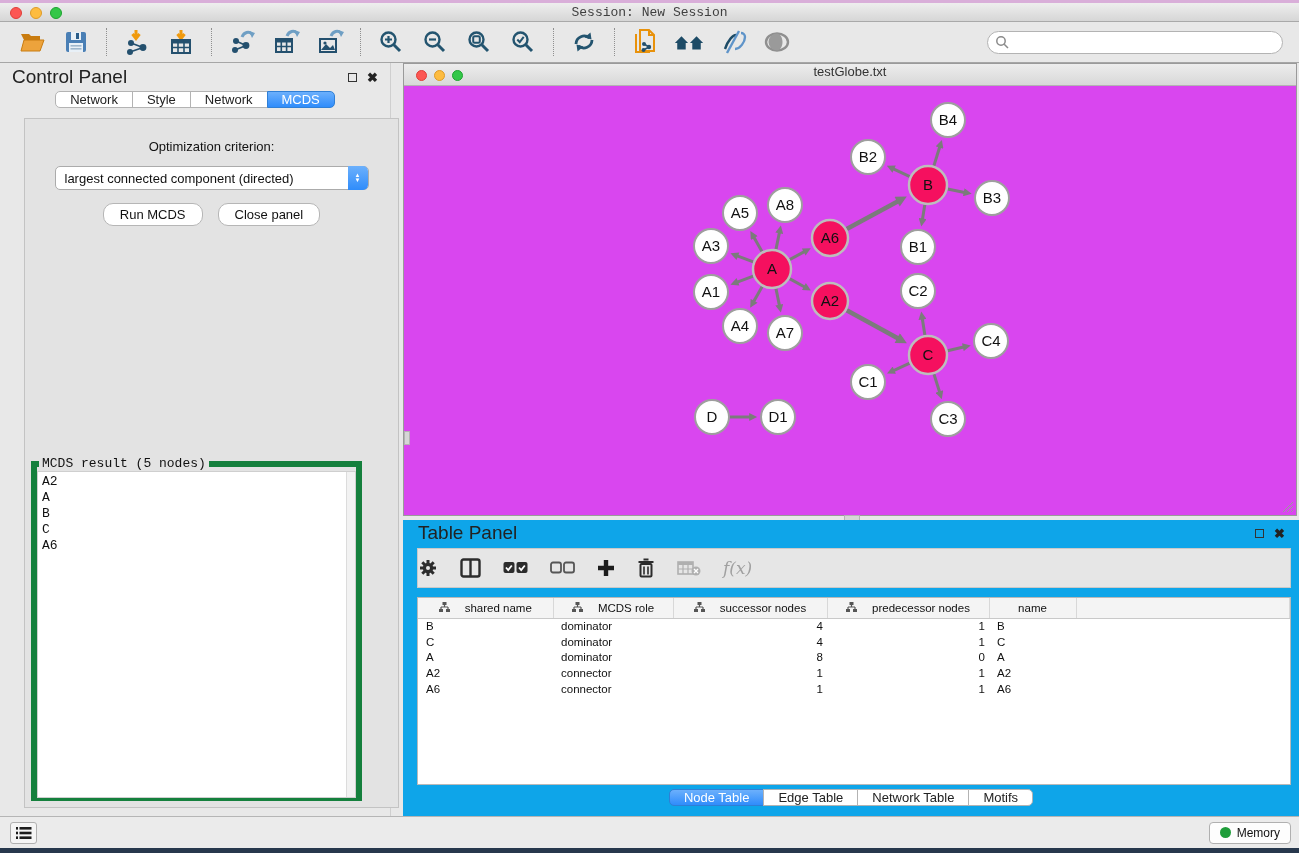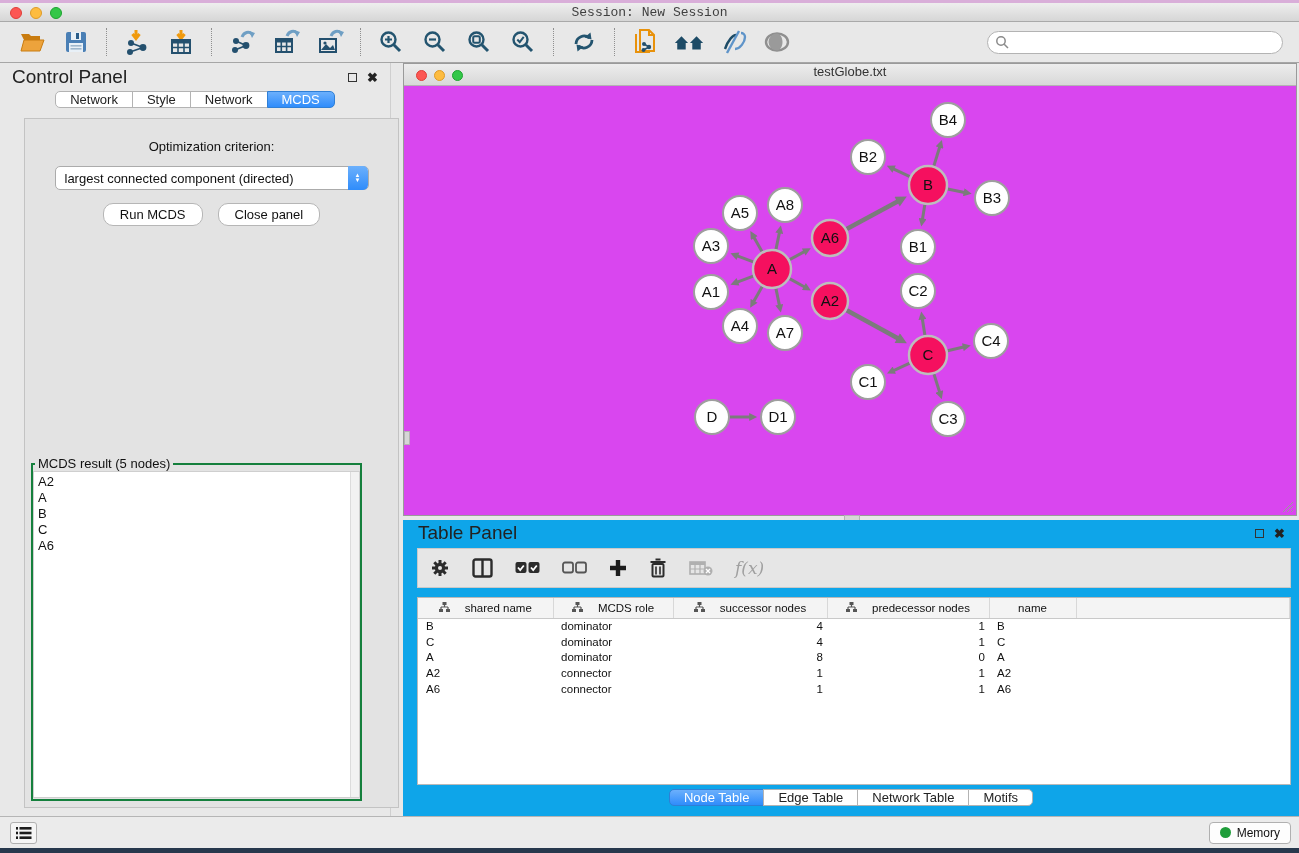--- a/index.html
+++ b/index.html
@@ -53,21 +53,21 @@
   .dropdown .dd-text { font-size:13px; color:#111; padding-left:9px; }
   .dd-stepper { position:absolute; right:0; top:-1px; width:20px; height:24px;
     background:linear-gradient(#6cb0fc,#2f8cfb); border-radius:0 5px 5px 0;
     display:flex; flex-direction:column; align-items:center; justify-content:center; color:#fff; }
   .dd-stepper span { font-size:6px; line-height:5px; }
   .btn-row { display:flex; justify-content:center; gap:15px; margin-top:13px; }
   .mac-btn { background:#fff; border:1px solid #b6b6b6; border-radius:10px; font-size:13px;
     color:#111; padding:3px 16px; font-family:Liberation Sans, sans-serif; }
 
   fieldset.mcds { position:absolute; left:6px; top:337px; width:331px; height:345px;
-    border:2px solid #15803d; }
+    border:6px solid #15803d;font-family:Liberation Mono, monospace; }
   fieldset.mcds legend { font-size:13px; color:#111; padding:0 3px; margin-left:2px; }
   .mcds-list { position:relative; width:100%; height:327px; background:#fff; border:1px solid #cfcfcf;
     font-size:13px; color:#111; padding:2px 0 0 4px; }
   .mcds-list div { line-height:16px; }
   .mcds-scroll { position:absolute; right:0; top:0; bottom:0; width:9px; background:#f2f2f2;
     border-left:1px solid #dcdcdc; }
 
   
   .right-area { position:absolute; left:403px; top:0; width:896px; height:753px; }
   .network-window { position:absolute; left:0; top:0; width:894px; height:453px;
@@ -82,21 +82,21 @@
   .corner-tl { left:0; top:0; border-width:6px 6px 0 0; border-color:#5b9bd5 transparent transparent transparent; }
   .corner-tr { right:0; top:0; border-width:0 6px 6px 0; border-color:transparent #5b9bd5 transparent transparent; }
   .resize-grip { position:absolute; right:2px; bottom:2px; width:13px; height:13px; }
   .edge-handle { position:absolute; left:0; top:345px; width:6px; height:14px; background:#d6d6d6; border:1px solid #b3b3b3; }
   .bottom-handle { position:absolute; left:440px; top:451px; width:16px; height:6px; background:#d6d6d6; border:1px solid #b3b3b3; }
 
   
   .table-panel { position:absolute; left:0; top:457px; width:896px; height:296px; background:#0ea5e9; }
   .tp-header { height:26px; display:flex; align-items:center; padding:0 14px 0 15px; }
   .tp-toolbar { position:absolute; left:14px; top:28px; width:874px; height:40px; background:#e6e6e6;
-    border:1px solid #c9c9c9; display:flex; align-items:center; padding-left:12px; gap:22px; }
+    border:1px solid #c9c9c9; display:flex; align-items:center; gap:22px; }
   .tp-table-wrap { position:absolute; left:14px; top:77px; width:874px; height:188px; background:#fff;
     border:1px solid #b9b9b9; overflow:hidden; }
   table.node-table { border-collapse:collapse; width:100%; font-size:11.5px; color:#111; }
   table.node-table th { background:#f4f4f4; border-right:1px solid #d8d8d8; border-bottom:1px solid #c9c9c9;
     font-weight:normal; height:20px; font-size:11.5px; }
   table.node-table th .th-inner { display:flex; align-items:center; justify-content:center; gap:15px; }
   table.node-table td { height:15.7px; padding:0 4px 0 8px; }
   td.num { text-align:right; padding-right:14px; }
   .tp-tabs { position:absolute; left:0; top:269px; width:100%; display:flex; justify-content:center; }
 

